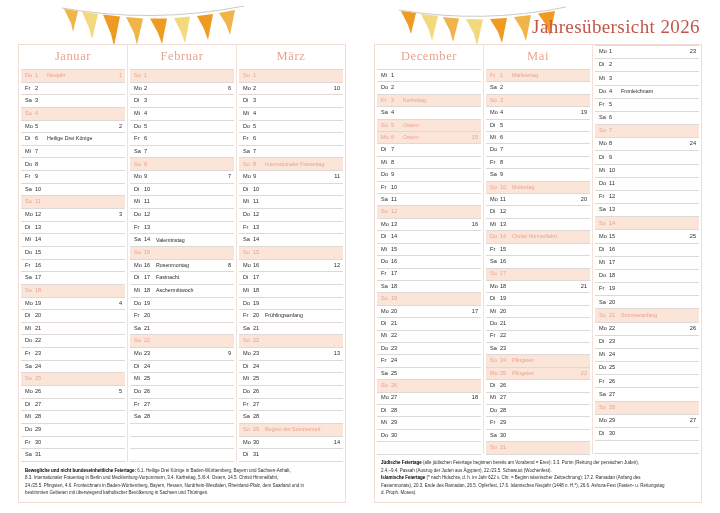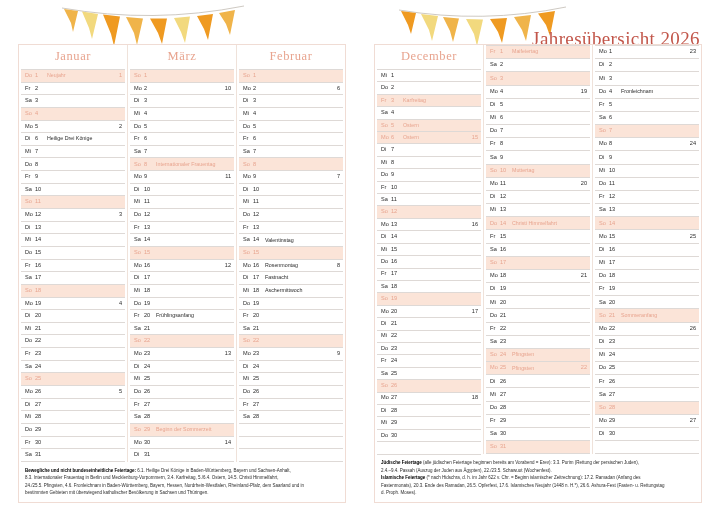--- a/index.html
+++ b/index.html
@@ -28,21 +28,21 @@
     top:2px;
     height:46px;
     pointer-events:none;
   }
   .bunting.left{left:58px;width:190px;}
   .bunting.right{left:35px;width:175px;}
 
   
   .title{
     position:absolute;
-    right:20px;top:28px;
+    right:20px;top:16px;
     font-family:"Liberation Serif",serif;
     font-size:19px;
     letter-spacing:.4px;
     color:#c2564a;
     white-space:nowrap;
   }
 
   
   .sheet{
     position:absolute;
@@ -350,212 +350,20 @@
               <div class="day">
                 <span class="dow">Sa</span>
                 <span class="dnum">31</span>
                 <span class="ev"></span>
                 <span class="wk"></span>
               </div>
             </div>
         </div>
 
         <div class="month">
-          <div class="month-name">März</div>
-          <div class="days">
-              <div class="day sun">
-                <span class="dow">So</span>
-                <span class="dnum">1</span>
-                <span class="ev"></span>
-                <span class="wk"></span>
-              </div>
-              <div class="day">
-                <span class="dow">Mo</span>
-                <span class="dnum">2</span>
-                <span class="ev"></span>
-                <span class="wk">10</span>
-              </div>
-              <div class="day">
-                <span class="dow">Di</span>
-                <span class="dnum">3</span>
-                <span class="ev"></span>
-                <span class="wk"></span>
-              </div>
-              <div class="day">
-                <span class="dow">Mi</span>
-                <span class="dnum">4</span>
-                <span class="ev"></span>
-                <span class="wk"></span>
-              </div>
-              <div class="day">
-                <span class="dow">Do</span>
-                <span class="dnum">5</span>
-                <span class="ev"></span>
-                <span class="wk"></span>
-              </div>
-              <div class="day">
-                <span class="dow">Fr</span>
-                <span class="dnum">6</span>
-                <span class="ev"></span>
-                <span class="wk"></span>
-              </div>
-              <div class="day">
-                <span class="dow">Sa</span>
-                <span class="dnum">7</span>
-                <span class="ev"></span>
-                <span class="wk"></span>
-              </div>
-              <div class="day sun">
-                <span class="dow">So</span>
-                <span class="dnum">8</span>
-                <span class="ev">Internationaler Frauentag</span>
-                <span class="wk"></span>
-              </div>
-              <div class="day">
-                <span class="dow">Mo</span>
-                <span class="dnum">9</span>
-                <span class="ev"></span>
-                <span class="wk">11</span>
-              </div>
-              <div class="day">
-                <span class="dow">Di</span>
-                <span class="dnum">10</span>
-                <span class="ev"></span>
-                <span class="wk"></span>
-              </div>
-              <div class="day">
-                <span class="dow">Mi</span>
-                <span class="dnum">11</span>
-                <span class="ev"></span>
-                <span class="wk"></span>
-              </div>
-              <div class="day">
-                <span class="dow">Do</span>
-                <span class="dnum">12</span>
-                <span class="ev"></span>
-                <span class="wk"></span>
-              </div>
-              <div class="day">
-                <span class="dow">Fr</span>
-                <span class="dnum">13</span>
-                <span class="ev"></span>
-                <span class="wk"></span>
-              </div>
-              <div class="day">
-                <span class="dow">Sa</span>
-                <span class="dnum">14</span>
-                <span class="ev"></span>
-                <span class="wk"></span>
-              </div>
-              <div class="day sun">
-                <span class="dow">So</span>
-                <span class="dnum">15</span>
-                <span class="ev"></span>
-                <span class="wk"></span>
-              </div>
-              <div class="day">
-                <span class="dow">Mo</span>
-                <span class="dnum">16</span>
-                <span class="ev"></span>
-                <span class="wk">12</span>
-              </div>
-              <div class="day">
-                <span class="dow">Di</span>
-                <span class="dnum">17</span>
-                <span class="ev"></span>
-                <span class="wk"></span>
-              </div>
-              <div class="day">
-                <span class="dow">Mi</span>
-                <span class="dnum">18</span>
-                <span class="ev"></span>
-                <span class="wk"></span>
-              </div>
-              <div class="day">
-                <span class="dow">Do</span>
-                <span class="dnum">19</span>
-                <span class="ev"></span>
-                <span class="wk"></span>
-              </div>
-              <div class="day">
-                <span class="dow">Fr</span>
-                <span class="dnum">20</span>
-                <span class="ev">Frühlingsanfang</span>
-                <span class="wk"></span>
-              </div>
-              <div class="day">
-                <span class="dow">Sa</span>
-                <span class="dnum">21</span>
-                <span class="ev"></span>
-                <span class="wk"></span>
-              </div>
-              <div class="day sun">
-                <span class="dow">So</span>
-                <span class="dnum">22</span>
-                <span class="ev"></span>
-                <span class="wk"></span>
-              </div>
-              <div class="day">
-                <span class="dow">Mo</span>
-                <span class="dnum">23</span>
-                <span class="ev"></span>
-                <span class="wk">13</span>
-              </div>
-              <div class="day">
-                <span class="dow">Di</span>
-                <span class="dnum">24</span>
-                <span class="ev"></span>
-                <span class="wk"></span>
-              </div>
-              <div class="day">
-                <span class="dow">Mi</span>
-                <span class="dnum">25</span>
-                <span class="ev"></span>
-                <span class="wk"></span>
-              </div>
-              <div class="day">
-                <span class="dow">Do</span>
-                <span class="dnum">26</span>
-                <span class="ev"></span>
-                <span class="wk"></span>
-              </div>
-              <div class="day">
-                <span class="dow">Fr</span>
-                <span class="dnum">27</span>
-                <span class="ev"></span>
-                <span class="wk"></span>
-              </div>
-              <div class="day">
-                <span class="dow">Sa</span>
-                <span class="dnum">28</span>
-                <span class="ev"></span>
-                <span class="wk"></span>
-              </div>
-              <div class="day sun">
-                <span class="dow">So</span>
-                <span class="dnum">29</span>
-                <span class="ev">Beginn der Sommerzeit</span>
-                <span class="wk"></span>
-              </div>
-              <div class="day">
-                <span class="dow">Mo</span>
-                <span class="dnum">30</span>
-                <span class="ev"></span>
-                <span class="wk">14</span>
-              </div>
-              <div class="day">
-                <span class="dow">Di</span>
-                <span class="dnum">31</span>
-                <span class="ev"></span>
-                <span class="wk"></span>
-              </div>
-            </div>
-        </div>
-
-        <div class="month">
           <div class="month-name">Februar</div>
           <div class="days">
               <div class="day sun">
                 <span class="dow">So</span>
                 <span class="dnum">1</span>
                 <span class="ev"></span>
                 <span class="wk"></span>
               </div>
               <div class="day">
                 <span class="dow">Mo</span>
@@ -715,20 +523,212 @@
               </div>
               <div class="day">
                 <span class="dow">Sa</span>
                 <span class="dnum">28</span>
                 <span class="ev"></span>
                 <span class="wk"></span>
               </div>
               <div class="day empty"></div>
               <div class="day empty"></div>
               <div class="day empty"></div>
+            </div>
+        </div>
+
+        <div class="month">
+          <div class="month-name">März</div>
+          <div class="days">
+              <div class="day sun">
+                <span class="dow">So</span>
+                <span class="dnum">1</span>
+                <span class="ev"></span>
+                <span class="wk"></span>
+              </div>
+              <div class="day">
+                <span class="dow">Mo</span>
+                <span class="dnum">2</span>
+                <span class="ev"></span>
+                <span class="wk">10</span>
+              </div>
+              <div class="day">
+                <span class="dow">Di</span>
+                <span class="dnum">3</span>
+                <span class="ev"></span>
+                <span class="wk"></span>
+              </div>
+              <div class="day">
+                <span class="dow">Mi</span>
+                <span class="dnum">4</span>
+                <span class="ev"></span>
+                <span class="wk"></span>
+              </div>
+              <div class="day">
+                <span class="dow">Do</span>
+                <span class="dnum">5</span>
+                <span class="ev"></span>
+                <span class="wk"></span>
+              </div>
+              <div class="day">
+                <span class="dow">Fr</span>
+                <span class="dnum">6</span>
+                <span class="ev"></span>
+                <span class="wk"></span>
+              </div>
+              <div class="day">
+                <span class="dow">Sa</span>
+                <span class="dnum">7</span>
+                <span class="ev"></span>
+                <span class="wk"></span>
+              </div>
+              <div class="day sun">
+                <span class="dow">So</span>
+                <span class="dnum">8</span>
+                <span class="ev">Internationaler Frauentag</span>
+                <span class="wk"></span>
+              </div>
+              <div class="day">
+                <span class="dow">Mo</span>
+                <span class="dnum">9</span>
+                <span class="ev"></span>
+                <span class="wk">11</span>
+              </div>
+              <div class="day">
+                <span class="dow">Di</span>
+                <span class="dnum">10</span>
+                <span class="ev"></span>
+                <span class="wk"></span>
+              </div>
+              <div class="day">
+                <span class="dow">Mi</span>
+                <span class="dnum">11</span>
+                <span class="ev"></span>
+                <span class="wk"></span>
+              </div>
+              <div class="day">
+                <span class="dow">Do</span>
+                <span class="dnum">12</span>
+                <span class="ev"></span>
+                <span class="wk"></span>
+              </div>
+              <div class="day">
+                <span class="dow">Fr</span>
+                <span class="dnum">13</span>
+                <span class="ev"></span>
+                <span class="wk"></span>
+              </div>
+              <div class="day">
+                <span class="dow">Sa</span>
+                <span class="dnum">14</span>
+                <span class="ev"></span>
+                <span class="wk"></span>
+              </div>
+              <div class="day sun">
+                <span class="dow">So</span>
+                <span class="dnum">15</span>
+                <span class="ev"></span>
+                <span class="wk"></span>
+              </div>
+              <div class="day">
+                <span class="dow">Mo</span>
+                <span class="dnum">16</span>
+                <span class="ev"></span>
+                <span class="wk">12</span>
+              </div>
+              <div class="day">
+                <span class="dow">Di</span>
+                <span class="dnum">17</span>
+                <span class="ev"></span>
+                <span class="wk"></span>
+              </div>
+              <div class="day">
+                <span class="dow">Mi</span>
+                <span class="dnum">18</span>
+                <span class="ev"></span>
+                <span class="wk"></span>
+              </div>
+              <div class="day">
+                <span class="dow">Do</span>
+                <span class="dnum">19</span>
+                <span class="ev"></span>
+                <span class="wk"></span>
+              </div>
+              <div class="day">
+                <span class="dow">Fr</span>
+                <span class="dnum">20</span>
+                <span class="ev">Frühlingsanfang</span>
+                <span class="wk"></span>
+              </div>
+              <div class="day">
+                <span class="dow">Sa</span>
+                <span class="dnum">21</span>
+                <span class="ev"></span>
+                <span class="wk"></span>
+              </div>
+              <div class="day sun">
+                <span class="dow">So</span>
+                <span class="dnum">22</span>
+                <span class="ev"></span>
+                <span class="wk"></span>
+              </div>
+              <div class="day">
+                <span class="dow">Mo</span>
+                <span class="dnum">23</span>
+                <span class="ev"></span>
+                <span class="wk">13</span>
+              </div>
+              <div class="day">
+                <span class="dow">Di</span>
+                <span class="dnum">24</span>
+                <span class="ev"></span>
+                <span class="wk"></span>
+              </div>
+              <div class="day">
+                <span class="dow">Mi</span>
+                <span class="dnum">25</span>
+                <span class="ev"></span>
+                <span class="wk"></span>
+              </div>
+              <div class="day">
+                <span class="dow">Do</span>
+                <span class="dnum">26</span>
+                <span class="ev"></span>
+                <span class="wk"></span>
+              </div>
+              <div class="day">
+                <span class="dow">Fr</span>
+                <span class="dnum">27</span>
+                <span class="ev"></span>
+                <span class="wk"></span>
+              </div>
+              <div class="day">
+                <span class="dow">Sa</span>
+                <span class="dnum">28</span>
+                <span class="ev"></span>
+                <span class="wk"></span>
+              </div>
+              <div class="day sun">
+                <span class="dow">So</span>
+                <span class="dnum">29</span>
+                <span class="ev">Beginn der Sommerzeit</span>
+                <span class="wk"></span>
+              </div>
+              <div class="day">
+                <span class="dow">Mo</span>
+                <span class="dnum">30</span>
+                <span class="ev"></span>
+                <span class="wk">14</span>
+              </div>
+              <div class="day">
+                <span class="dow">Di</span>
+                <span class="dnum">31</span>
+                <span class="ev"></span>
+                <span class="wk"></span>
+              </div>
             </div>
         </div>
 
       </div>
 
       <div class="footnote">
           <p><b>Bewegliche und nicht bundeseinheitliche Feiertage:</b> 6.1. Heilige Drei Könige in Baden-Württemberg, Bayern und Sachsen-Anhalt,</p>
           <p>8.3. Internationaler Frauentag in Berlin und Mecklenburg-Vorpommern, 3.4. Karfreitag, 5./6.4. Ostern, 14.5. Christi Himmelfahrt,</p>
           <p>24./25.5. Pfingsten, 4.6. Fronleichnam in Baden-Württemberg, Bayern, Hessen, Nordrhein-Westfalen, Rheinland-Pfalz, dem Saarland und in</p>
           <p>bestimmten Gebieten mit überwiegend katholischer Bevölkerung in Sachsen und Thüringen.</p>
@@ -935,20 +935,21 @@
                 <span class="dow">Do</span>
                 <span class="dnum">30</span>
                 <span class="ev"></span>
                 <span class="wk"></span>
               </div>
               <div class="day empty"></div>
             </div>
         </div>
 
         <div class="month">
+          <div class="month-name">Mai</div>
           <div class="days">
               <div class="day hol">
                 <span class="dow">Fr</span>
                 <span class="dnum">1</span>
                 <span class="ev">Maifeiertag</span>
                 <span class="wk"></span>
               </div>
               <div class="day">
                 <span class="dow">Sa</span>
                 <span class="dnum">2</span>

